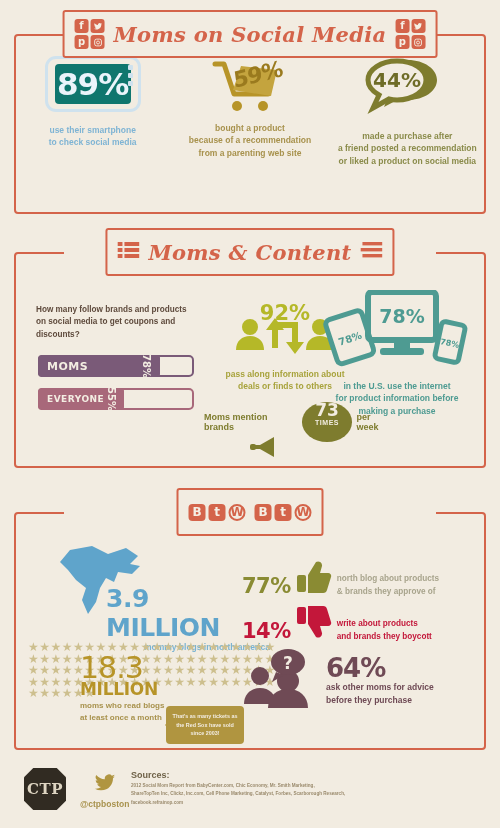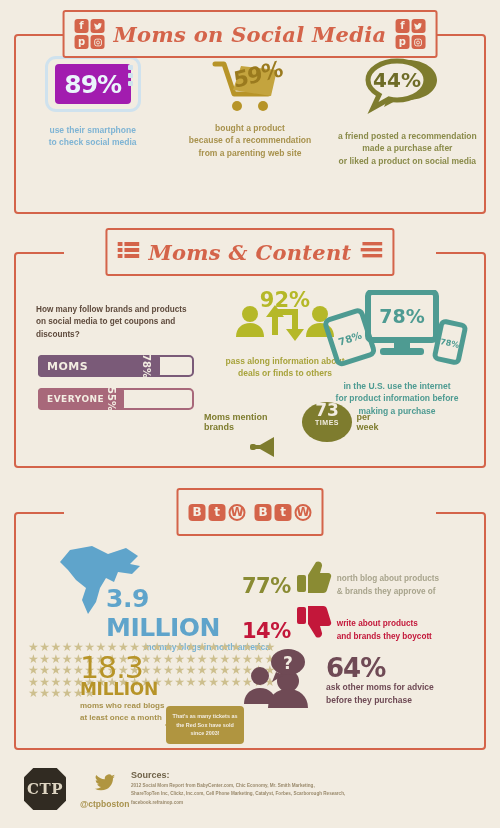--- a/index.html
+++ b/index.html
@@ -68,23 +68,23 @@
   #sec1 { left:14px; top:34px; width:472px; height:180px; }
   .s1-cols{ position:absolute; inset:0; display:flex; }
   .s1-col{ flex:1; display:flex; flex-direction:column; align-items:center; justify-content:flex-start; padding-top:22px;}
 
   .phone{
     width:96px;height:56px;border:3px solid #cfe2ee;border-radius:11px;
     background:#f2ece1; display:flex;align-items:center;justify-content:center;
     position:relative;
   }
   .phone-screen{
-    width:76px;height:40px;background:#a21caf;border-radius:4px;
+    width:76px;height:40px;background:#0f766e;border-radius:4px;
     display:flex;align-items:center;justify-content:center;
-    color:#eaf4fb;font-size:25px;font-weight:bold;letter-spacing:-1px;
+    color:#eaf4fb;font-size:31px;font-weight:bold;letter-spacing:-1px;
     font-family:"DejaVu Sans", sans-serif;
   }
   .phone-dots{ position:absolute; right:5px; top:6px; display:flex;flex-direction:column;gap:3px;}
   .phone-dots i{ width:5px;height:5px;background:#cfe2ee;border-radius:1px;display:block;}
 
   .cart{ position:relative;width:78px;height:62px;}
   .cart svg{ display:block; }
 
   .speech{ position:relative;width:110px;height:62px;}
 
@@ -106,21 +106,21 @@
     font-family:"DejaVu Sans", sans-serif;
   }
   .bar .pct{
     position:absolute;top:50%;
     color:#f3ede2;font-weight:bold;font-size:10px;
     font-family:"DejaVu Sans", sans-serif;
     transform:translateY(-50%) rotate(90deg);
     transform-origin:center;
   }
 
-  .share{ position:absolute;left:196px;top:35px;width:150px;text-align:center;}
+  .share{ position:absolute;left:196px;top:48px;width:150px;text-align:center;}
   .share-ico{position:relative;height:62px;}
 
   .mega{ position:absolute;left:190px;top:150px;width:190px;display:flex;align-items:center;gap:4px;}
   .mega-text{font-size:9px;font-weight:bold;color:#7e7c2e;}
   .bubble73{
     width:52px;height:40px;border-radius:50%;background:#7e7c2e;
     display:flex;flex-direction:column;align-items:center;justify-content:flex-start;
     color:#f2ece1;position:relative;
   }
   .bubble73 .n{font-size:17px;font-weight:bold;line-height:1;font-family:"DejaVu Sans",sans-serif;}
@@ -253,22 +253,22 @@
       <div class="s1-col">
         <div class="speech">
           <svg width="110" height="62" viewBox="0 0 110 62">
             <path d="M56 4c-16 0-29 9-29 20 0 6 4 11 10 15l-5 12 15-8a45 45 0 009 1c16 0 29-9 29-20S72 4 56 4z" fill="#7e7c2e"></path>
             <ellipse cx="45" cy="24" rx="28" ry="19" fill="#f2ece1"></ellipse>
             <path d="M45 5C29 5 16 13.5 16 24c0 6 4 11 11 15l-6 13 16-9a46 46 0 008 1c16 0 29-9 29-20S61 5 45 5z" fill="none" stroke="#7e7c2e" stroke-width="5"></path>
             <text x="45" y="31" text-anchor="middle" font-family="DejaVu Sans, sans-serif" font-size="20" font-weight="bold" fill="#6e6c27">44%</text>
           </svg>
         </div>
         <div class="cap" style="color:#8a8b4a;margin-top:12px;">
+          <div>made a purchase after</div>
           <div>a friend posted a recommendation</div>
-          <div>made a purchase after</div>
           <div>or liked a product on social media</div>
         </div>
       </div>
     </div>
   </div>
 
   <div class="section" id="sec2">
     <div class="frame"></div>
     <div class="banner">
       <div>

